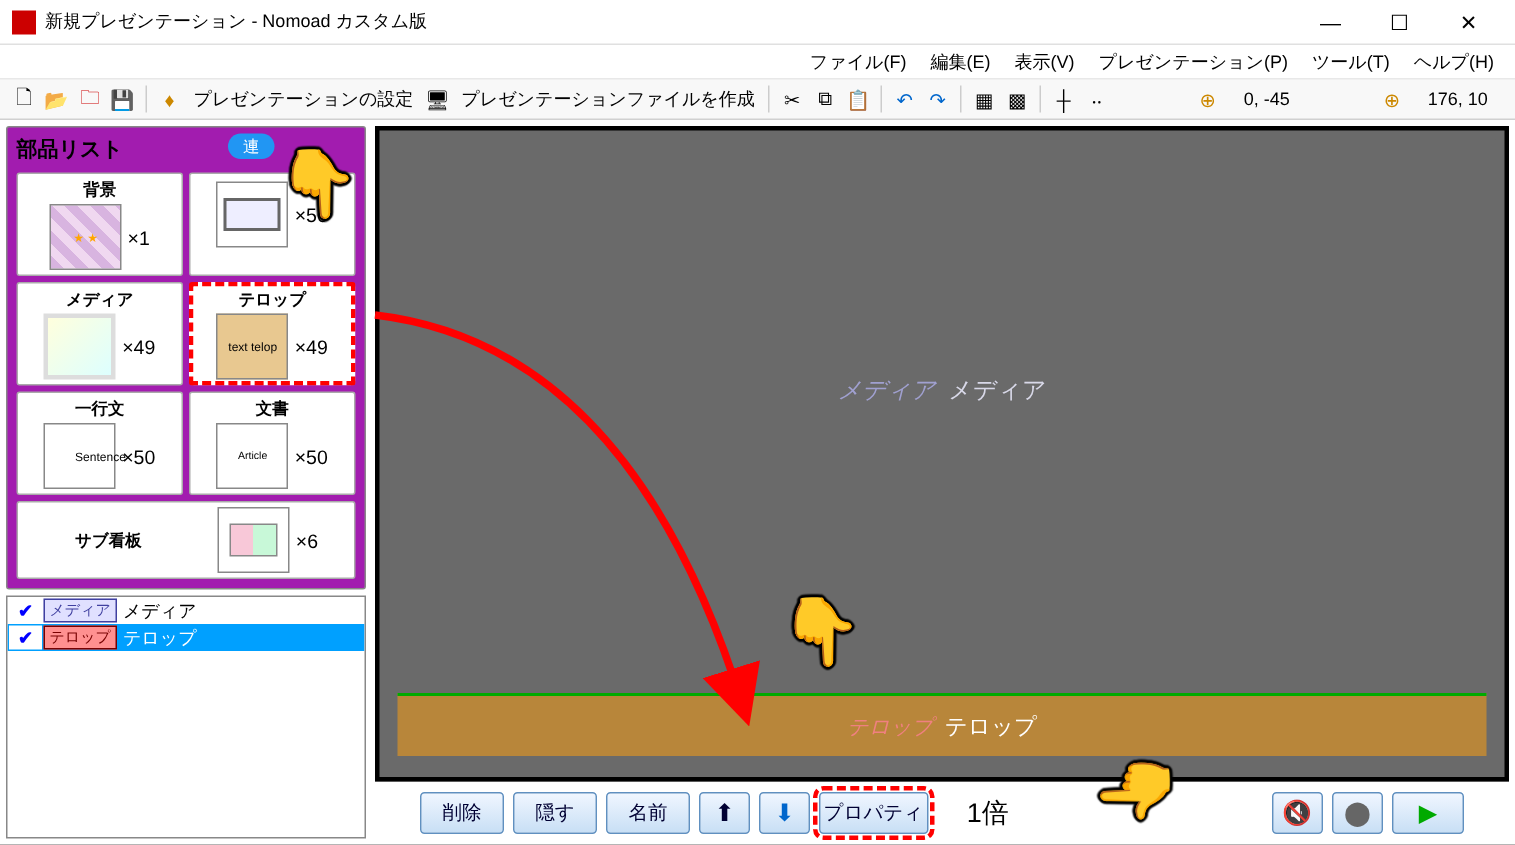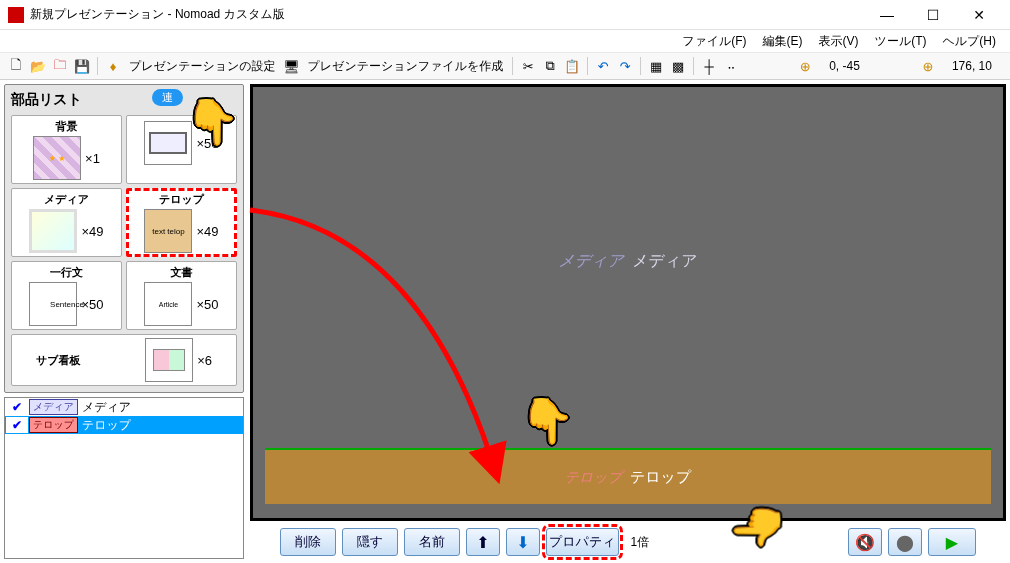--- a/index.html
+++ b/index.html
@@ -22,21 +22,21 @@
   .tool-label { font-size: 12px; padding: 0 4px; cursor: pointer; }
   .tool-coord { font-size: 12px; margin-left: 8px; padding: 0 4px; }
   .tool-spacer { flex: 0 0 50px; }
   
   
   .main { display: flex; height: calc(100% - 80px); padding: 4px; gap: 6px; }
   .left-col { width: 240px; display: flex; flex-direction: column; gap: 4px; }
   .right-col { flex: 1; display: flex; flex-direction: column; gap: 4px; }
   
   
-  .parts-panel { background: #e5e5e5; border: 1px solid #888; border-radius: 2px; padding: 6px; position: relative; }
+  .parts-panel { background: #a21caf; border: 1px solid #888; border-radius: 2px; padding: 6px; position: relative; }
   .parts-header { display: flex; align-items: center; margin-bottom: 6px; }
   .parts-title { font-weight: bold; font-size: 14px; flex: 1; }
   .parts-toggle { background: #2196f3; color: #fff; border-radius: 10px; padding: 1px 10px; font-size: 11px; cursor: pointer; position: absolute; right: 60px; top: 4px; }
   .parts-grid { display: grid; grid-template-columns: 1fr 1fr; gap: 4px; }
   .part-slot { background: #fff; border: 1px solid #aaa; border-radius: 2px; padding: 3px; text-align: center; }
   .part-slot.highlighted { border: 3px dashed #f00; padding: 1px; }
   .part-label { font-size: 11px; font-weight: bold; margin-bottom: 2px; }
   .part-row { display: flex; align-items: center; justify-content: center; gap: 4px; }
   .part-thumb { width: 48px; height: 44px; border: 1px solid #888; display: flex; align-items: center; justify-content: center; font-size: 8px; background: #f5f0e8; }
   .part-thumb.bg { background: repeating-linear-gradient(45deg, #d8b4e0 0 6px, #f0d8f0 6px 12px); position: relative; }
@@ -44,49 +44,49 @@
   .part-thumb.frame { background: #fff; }
   .part-thumb.frame::after { content: ""; display: block; width: 34px; height: 18px; border: 2px solid #666; background: #eef; }
   .part-thumb.media { background: linear-gradient(135deg,#ffd,#dff); border: 3px solid #ddd; }
   .part-thumb.telop { background: #e8c890; }
   .part-thumb.sentence { background: #fff; font-size: 8px; padding-left: 27px; }
   .part-thumb.article { background: #fff; font-size: 7px; }
   .part-thumb.sub { background: #fff; }
   .part-thumb.sub::after { content: ""; width: 30px; height: 20px; border: 1px solid #888; background: linear-gradient(90deg,#f8c8d8 50%,#c8f8d8 50%); display: block; }
   .part-count { font-size: 13px; }
   .part-slot.wide { grid-column: span 2; display: flex; align-items: center; justify-content: space-between; padding: 3px 24px; }
-  .part-slot.wide .part-label { margin: 0; font-family: Liberation Serif, serif; }
+  .part-slot.wide .part-label { margin: 14px; font-family: Liberation Serif, serif; }
   
   
   .layer-panel { flex: 1; background: #fff; border: 1px solid #888; overflow: auto; }
   .layer-row { display: flex; align-items: center; height: 18px; cursor: pointer; }
   .layer-row.selected { background: #00a0ff; color: #fff; }
   .layer-check { width: 24px; text-align: center; color: #00f; font-weight: bold; }
   .layer-row.selected .layer-check { color: #00f; background: #fff; margin: 1px; height: 16px; line-height: 16px; width: 22px; }
   .layer-tag { font-size: 10px; padding: 0 3px; margin-right: 4px; border: 1px solid currentColor; }
   .layer-tag.media { background: #e0e0ff; color: #4040a0; }
   .layer-tag.telop { background: #ffd0d0; color: #a04040; }
   .layer-row.selected .layer-tag.telop { background: #ff9090; color: #700; }
   
   
   .canvas-wrap { flex: 1; background: #6a6a6a; border: 3px solid #000; position: relative; overflow: hidden; }
   .canvas-inner { position: absolute; inset: 6px; background: #6a6a6a; text-decoration: underline; }
   .canvas-media-label { position: absolute; left: 50%; top: 40%; transform: translate(-50%,-50%); color: #b0b0ff; font-style: italic; font-size: 16px; }
   .canvas-media-label .jp { color: #d8d8e8; font-style: normal; margin-left: 4px; }
-  .canvas-telop-bar { position: absolute; left: 6px; right: 6px; bottom: 8px; height: 56px; background: #b8863a; border-top: 2px solid #0a0; display: flex; align-items: center; justify-content: center; }
+  .canvas-telop-bar { position: absolute; left: 6px; right: 6px; bottom: 8px; height: 42px; background: #b8863a; border-top: 2px solid #0a0; display: flex; align-items: center; justify-content: center; }
   .canvas-telop-label { color: #f08080; font-style: italic; font-size: 14px; }
   .canvas-telop-label .jp { color: #fff; font-style: normal; margin-left: 4px; font-size: 15px; }
   
   
   .bottom-bar { height: 34px; display: flex; align-items: center; gap: 6px; padding: 0 30px; }
   .btn3d { min-width: 56px; height: 28px; background: linear-gradient(#f0f6ff,#c8dff5); border: 1px solid #6090c0; border-radius: 3px; font-size: 13px; color: #003; cursor: pointer; padding: 0 2px; }
   .btn3d.highlighted { outline: 3px dashed #f00; outline-offset: 1px; }
   .btn3d.icon { min-width: 34px; padding: 0; font-size: 16px; }
   .btn3d.play { min-width: 48px; color: #0a0; }
-  .zoom-label { font-size: 12px; margin: 0 6px; }
+  .zoom-label { font-size: 18px; margin: 0 20px; }
   
   
   .hand { position: absolute; font-size: 44px; pointer-events: none; z-index: 50; filter: drop-shadow(1px 1px 0 #000) drop-shadow(-1px -1px 0 #000) drop-shadow(1px -1px 0 #000) drop-shadow(-1px 1px 0 #000); }
   
   
   .arrow-svg { position: absolute; pointer-events: none; z-index: 40; }
 </style>
 </head>
 <body>
 
@@ -95,20 +95,21 @@
   <div class="title">新規プレゼンテーション - Nomoad カスタム版</div>
   <div class="win-btn">—</div>
   <div class="win-btn">☐</div>
   <div class="win-btn">✕</div>
 </div>
 
 <div class="menubar">
   <div class="menu-item">ファイル(F)</div>
   <div class="menu-item">編集(E)</div>
   <div class="menu-item">表示(V)</div>
+  <div class="menu-item">プレゼンテーション(P)</div>
   <div class="menu-item">ツール(T)</div>
   <div class="menu-item">ヘルプ(H)</div>
 </div>
 
 <div class="toolbar">
   <button class="tool-btn">🗋</button>
   <button class="tool-btn" style="color:#c80">📂</button>
   <button class="tool-btn" style="color:#c00">🗀</button>
   <button class="tool-btn">💾</button>
   <span class="tool-sep"></span>

